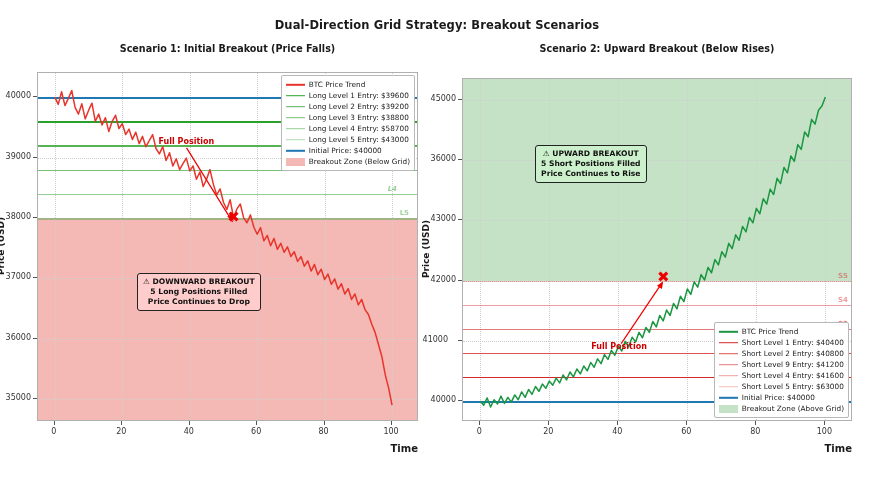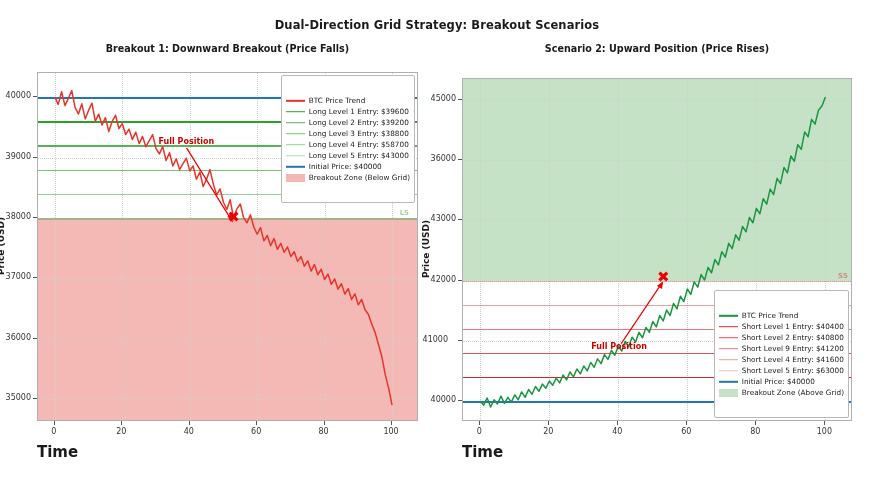--- a/index.html
+++ b/index.html
@@ -4,50 +4,50 @@
 <style>
   html,body{margin:0;padding:0;background:#ffffff;}
   body{width:874px;height:482px;font-family:"DejaVu Sans",sans-serif;overflow:hidden;}
   #root{position:relative;width:874px;height:482px;}
   .suptitle{position:absolute;top:18px;left:0;width:874px;text-align:center;
     font-size:11.5px;font-weight:bold;color:#1a1a1a;letter-spacing:.1px;}
   .panel-title{position:absolute;text-align:center;font-size:9.6px;font-weight:bold;color:#1a1a1a;}
   .axes{position:absolute;border:1px solid #b0b0b0;background:#ffffff;box-sizing:border-box;overflow:hidden;}
   .ylabel{position:absolute;font-size:9px;font-weight:bold;color:#1a1a1a;
     transform-origin:center center;transform:rotate(-90deg);white-space:nowrap;}
-  .xlabel{position:absolute;font-size:15px;font-weight:bold;color:#1a1a1a;text-align:left;}
+  .xlabel{position:absolute;font-size:10px;font-weight:bold;color:#1a1a1a;text-align:right;}
   .ytick{position:absolute;font-size:8px;color:#333;text-align:right;white-space:nowrap;}
   .xtick{position:absolute;font-size:8px;color:#333;text-align:center;white-space:nowrap;}
   .ytick-mark{position:absolute;width:3.5px;height:1px;background:#555;}
   .xtick-mark{position:absolute;height:3.5px;width:1px;background:#555;}
   .gridv{position:absolute;top:0;bottom:0;width:1px;background:#dcdcdc;}
   .gridh{position:absolute;left:0;right:0;height:1px;background:#dcdcdc;}
   .zone{position:absolute;left:0;right:0;}
   .hline{position:absolute;left:0;right:0;}
   .lvl-tag{position:absolute;font-size:7px;font-weight:bold;white-space:nowrap;}
   .legend{position:absolute;background:#ffffff;border:1px solid #b8b8b8;
-    border-radius:2px;padding:19px 4px;box-sizing:border-box;}
+    border-radius:2px;padding:3px 4px;box-sizing:border-box;}
   .legend-row{display:flex;align-items:center;height:11px;}
   .legend-swatch{width:19px;height:10px;margin-right:4px;position:relative;flex:0 0 19px;}
   .legend-swatch .ln{position:absolute;left:0;right:0;top:50%;height:2px;transform:translateY(-50%);}
   .legend-swatch .patch{position:absolute;left:0;right:0;top:1px;bottom:1px;}
   .legend-text{font-size:7.3px;color:#222;white-space:nowrap;line-height:11px;}
   .annot{position:absolute;border:1px solid #222;border-radius:3px;
     padding:3px 5px;text-align:center;box-sizing:border-box;}
   .annot div{font-size:7.6px;font-weight:bold;color:#111;line-height:10px;white-space:nowrap;}
   .callout{position:absolute;font-size:8px;font-weight:bold;color:#cc0000;white-space:nowrap;}
   svg{position:absolute;left:0;top:0;overflow:visible;}
 </style>
 </head>
 <body>
 
 <div id="root">
   <div class="suptitle">Dual-Direction Grid Strategy: Breakout Scenarios</div>
   <div id="panels-host">
-      <div class="panel-title" style="left: 37px; width: 381px; top: 43px;">Breakout 1: Downward Breakout (Price Falls)</div>
+      <div class="panel-title" style="left: 37px; width: 381px; top: 43px;">Scenario 1: Initial Breakout (Price Falls)</div>
       <div class="axes" style="left: 37px; top: 72px; width: 381px; height: 349px;">
         <div class="zone" style="top: 144.913px; height: 204.087px; background: rgb(244, 184, 181);"></div>
         <div class="gridv" style="left: 16.8584px; background: none; border-left: 1px dotted rgb(207, 207, 207);"></div>
         <div class="gridv" style="left: 84.292px; background: none; border-left: 1px dotted rgb(207, 207, 207);"></div>
         <div class="gridv" style="left: 151.726px; background: none; border-left: 1px dotted rgb(207, 207, 207);"></div>
         <div class="gridv" style="left: 219.159px; background: none; border-left: 1px dotted rgb(207, 207, 207);"></div>
         <div class="gridv" style="left: 286.593px; background: none; border-left: 1px dotted rgb(207, 207, 207);"></div>
         <div class="gridv" style="left: 354.027px; background: none; border-left: 1px dotted rgb(207, 207, 207);"></div>
         <div class="gridh" style="top: 326.055px; background: none; border-top: 1px dotted rgb(207, 207, 207);"></div>
         <div class="gridh" style="top: 265.675px; background: none; border-top: 1px dotted rgb(207, 207, 207);"></div>
@@ -66,20 +66,25 @@
         <div class="hline" style="top: 144.913px; height: 1.6px; background: rgb(44, 160, 44); opacity: 0.38;"></div>
         <div class="lvl-tag" style="right: 8px; top: 135.913px; color: rgb(44, 160, 44); opacity: 0.45;">L5</div>
         <div class="hline" style="top: 24.1522px; height: 2.2px; background: rgb(31, 119, 180);"></div>
         <svg width="381" height="349">
           <polyline points="16.86,24.15 20.23,31.40 23.60,18.72 26.97,32.61 30.35,25.36 33.72,17.51 37.09,34.42 40.46,41.06 43.83,30.79 47.20,45.89 50.58,37.44 53.95,30.19 57.32,48.30 60.69,41.06 64.06,51.93 67.43,44.68 70.81,58.57 74.18,48.30 77.55,42.27 80.92,55.55 84.29,50.72 87.66,61.59 91.04,56.15 94.41,66.42 97.78,59.17 101.15,70.65 104.52,63.40 107.89,73.66 111.27,67.63 114.64,61.59 118.01,75.48 121.38,80.91 124.75,73.66 128.12,87.55 131.50,79.70 134.87,92.99 138.24,85.74 141.61,96.61 144.98,90.57 148.35,85.14 151.73,97.82 155.10,92.99 158.47,106.27 161.84,99.02 165.21,113.52 168.58,106.27 171.96,96.61 175.33,111.10 178.70,121.97 182.07,115.93 185.44,129.21 188.81,136.46 192.19,126.80 195.56,144.91 198.93,135.86 202.30,131.03 205.67,144.91 209.04,149.74 212.42,141.89 215.79,153.97 219.16,161.22 222.53,154.57 225.90,167.86 229.27,162.42 232.65,172.69 236.02,165.44 239.39,176.31 242.76,170.27 246.13,179.33 249.50,173.90 252.88,183.56 256.25,178.73 259.62,188.39 262.99,183.56 266.36,193.22 269.73,187.78 273.11,198.05 276.48,191.41 279.85,201.67 283.22,196.24 286.59,206.50 289.96,201.07 293.34,211.33 296.71,205.90 300.08,216.16 303.45,210.73 306.82,220.99 310.19,215.56 313.57,226.43 316.94,220.99 320.31,231.86 323.68,226.43 327.05,236.69 330.42,241.52 333.80,251.18 337.17,259.64 340.54,271.71 343.91,283.79 347.28,301.90 350.65,315.19 354.03,332.09" fill="none" stroke="#e8352b" stroke-width="1.5" stroke-linejoin="round"></polyline>
           <line x1="148.55752212389382" y1="74.91349480968859" x2="194.55752212389382" y2="148.9134948096886" stroke="#ee0000" stroke-width="1.2"></line>
           <polygon points="195.55752212389382,147.9134948096886 189.16481941603243,143.774249457103 194.14614620137897,140.42964432979886" fill="#ee0000"></polygon>
           <text x="195.55752212389382" y="148.9134948096886" text-anchor="middle" font-size="15" font-weight="bold" font-family="&quot;DejaVu Sans&quot;, sans-serif" fill="#ee0000">✖</text>
         </svg>
         <div class="callout" style="left: 120.558px; top: 63.9135px;">Full Position</div>
+        <div class="annot" style="background: rgb(255, 204, 204); left: 99px; top: 200px;">
+          <div>⚠ DOWNWARD BREAKOUT</div>
+          <div>5 Long Positions Filled</div>
+          <div>Price Continues to Drop</div>
+        </div>
         <div class="legend" style="right: 2px; top: 2px;">
           <div class="legend-row">
             <span class="legend-swatch">
               <span class="ln" style="background: rgb(232, 53, 43); height: 2.4px;"></span>
             </span>
             <span class="legend-text">BTC Price Trend</span>
           </div>
           <div class="legend-row">
             <span class="legend-swatch">
               <span class="ln" style="background: rgb(44, 160, 44); height: 1.6px; opacity: 1;"></span>
@@ -143,21 +148,21 @@
       <div class="xtick" style="left: 168.726px; width: 40px; top: 427px;">40</div>
       <div class="xtick-mark" style="left: 188.726px; top: 421px;"></div>
       <div class="xtick" style="left: 236.159px; width: 40px; top: 427px;">60</div>
       <div class="xtick-mark" style="left: 256.159px; top: 421px;"></div>
       <div class="xtick" style="left: 303.593px; width: 40px; top: 427px;">80</div>
       <div class="xtick-mark" style="left: 323.593px; top: 421px;"></div>
       <div class="xtick" style="left: 371.027px; width: 40px; top: 427px;">100</div>
       <div class="xtick-mark" style="left: 391.027px; top: 421px;"></div>
       <div class="xlabel" style="left: 37px; width: 381px; top: 443px;">Time</div>
       <div class="ylabel" style="left: -59px; width: 120px; text-align: center; top: 240.5px;">Price (USD)</div>
-      <div class="panel-title" style="left: 462px; width: 390px; top: 43px;">Scenario 2: Upward Position (Price Rises)</div>
+      <div class="panel-title" style="left: 462px; width: 390px; top: 43px;">Scenario 2: Upward Breakout (Below Rises)</div>
       <div class="axes" style="left: 462px; top: 78px; width: 390px; height: 343px;">
         <div class="zone" style="top: 0px; height: 201.588px; background: rgb(198, 226, 198);"></div>
         <div class="gridv" style="left: 17.2566px; background: none; border-left: 1px dotted rgb(207, 207, 207);"></div>
         <div class="gridv" style="left: 86.2832px; background: none; border-left: 1px dotted rgb(207, 207, 207);"></div>
         <div class="gridv" style="left: 155.31px; background: none; border-left: 1px dotted rgb(207, 207, 207);"></div>
         <div class="gridv" style="left: 224.336px; background: none; border-left: 1px dotted rgb(207, 207, 207);"></div>
         <div class="gridv" style="left: 293.363px; background: none; border-left: 1px dotted rgb(207, 207, 207);"></div>
         <div class="gridv" style="left: 362.389px; background: none; border-left: 1px dotted rgb(207, 207, 207);"></div>
         <div class="gridh" style="top: 321.939px; background: none; border-top: 1px dotted rgb(207, 207, 207);"></div>
         <div class="gridh" style="top: 261.763px; background: none; border-top: 1px dotted rgb(207, 207, 207);"></div>
@@ -176,20 +181,25 @@
         <div class="hline" style="top: 201.588px; height: 1.6px; background: rgb(214, 39, 40); opacity: 0.3;"></div>
         <div class="lvl-tag" style="right: 3px; top: 192.588px; color: rgb(214, 39, 40); opacity: 0.45;">S5</div>
         <div class="hline" style="top: 321.939px; height: 2.2px; background: rgb(31, 119, 180);"></div>
         <svg width="390" height="343">
           <polyline points="17.26,321.94 20.71,326.15 24.16,318.93 27.61,327.96 31.06,320.74 34.51,324.95 37.96,317.12 41.42,324.35 44.87,318.33 48.32,323.14 51.77,315.92 55.22,320.74 58.67,312.91 62.12,318.33 65.58,310.51 69.03,315.32 72.48,307.50 75.93,312.31 79.38,305.09 82.83,309.30 86.28,302.08 89.73,306.29 93.19,299.07 96.64,303.89 100.09,296.06 103.54,300.88 106.99,293.05 110.44,297.87 113.89,290.05 117.35,294.86 120.80,287.04 124.25,291.85 127.70,283.43 131.15,288.24 134.60,279.82 138.05,284.63 141.50,275.60 144.96,280.42 148.41,271.39 151.86,276.21 155.31,267.18 158.76,271.99 162.21,262.36 165.66,267.78 169.12,258.15 172.57,262.97 176.02,253.34 179.47,258.75 182.92,248.52 186.37,253.34 189.82,242.51 193.27,247.92 196.73,236.49 200.18,241.91 203.63,231.07 207.08,236.49 210.53,224.45 213.98,229.87 217.43,217.23 220.88,222.65 224.34,210.01 227.79,215.43 231.24,202.79 234.69,208.21 238.14,195.57 241.59,200.99 245.04,188.35 248.50,193.76 251.95,180.53 255.40,185.94 258.85,172.70 262.30,178.12 265.75,164.28 269.20,169.69 272.65,155.85 276.11,161.27 279.56,147.43 283.01,152.85 286.46,138.40 289.91,143.82 293.36,129.38 296.81,134.79 300.27,119.75 303.72,125.16 307.17,110.12 310.62,115.54 314.07,99.29 317.52,104.71 320.97,88.46 324.42,93.87 327.88,77.02 331.33,82.44 334.78,65.59 338.23,70.41 341.68,52.95 345.13,57.77 348.58,40.32 352.04,45.13 355.49,31.29 358.94,27.08 362.39,18.05" fill="none" stroke="#1a9641" stroke-width="1.5" stroke-linejoin="round"></polyline>
           <line x1="158.1769911504425" y1="264.57894736842104" x2="199.1769911504425" y2="203.57894736842107" stroke="#ee0000" stroke-width="1.2"></line>
           <polygon points="200.1769911504425,202.57894736842107 198.94984716828668,210.0952042591253 193.88787824189404,206.87395130596633" fill="#ee0000"></polygon>
           <text x="200.1769911504425" y="202.57894736842107" text-anchor="middle" font-size="15" font-weight="bold" font-family="&quot;DejaVu Sans&quot;, sans-serif" fill="#ee0000">✖</text>
         </svg>
         <div class="callout" style="left: 128.177px; top: 262.579px;">Full Position</div>
+        <div class="annot" style="background: rgb(204, 240, 204); left: 72px; top: 66px;">
+          <div>⚠ UPWARD BREAKOUT</div>
+          <div>5 Short Positions Filled</div>
+          <div>Price Continues to Rise</div>
+        </div>
         <div class="legend" style="right: 2px; bottom: 2px;">
           <div class="legend-row">
             <span class="legend-swatch">
               <span class="ln" style="background: rgb(26, 150, 65); height: 2.4px;"></span>
             </span>
             <span class="legend-text">BTC Price Trend</span>
           </div>
           <div class="legend-row">
             <span class="legend-swatch">
               <span class="ln" style="background: rgb(214, 39, 40); height: 1.6px; opacity: 1;"></span>

